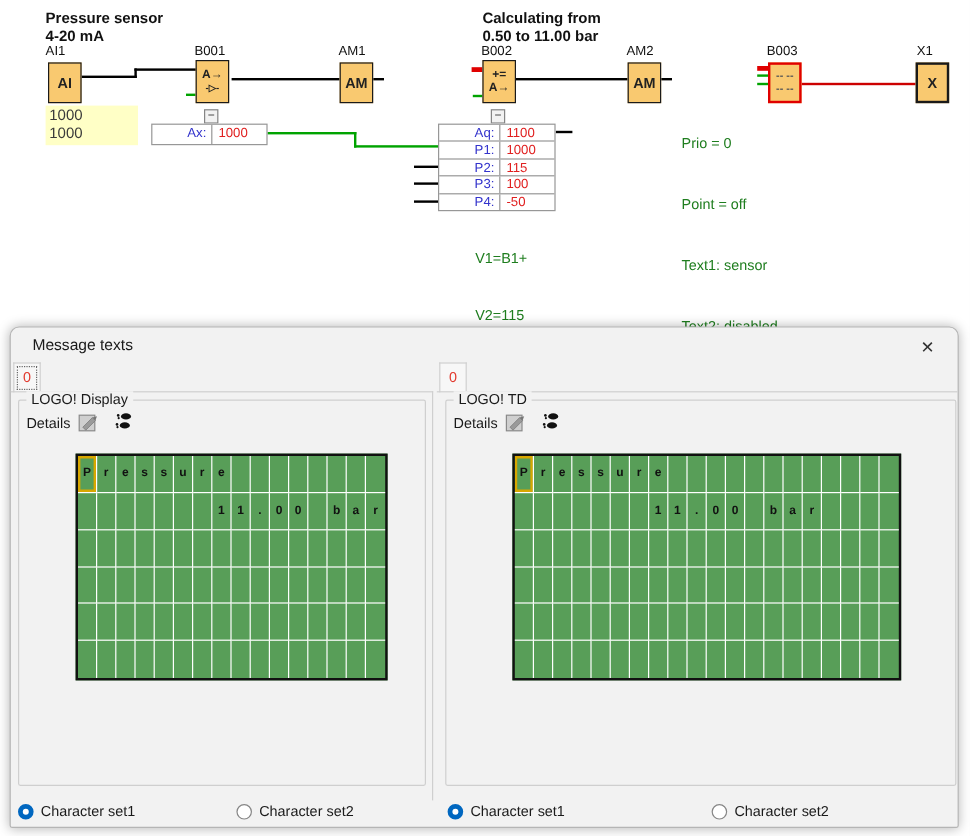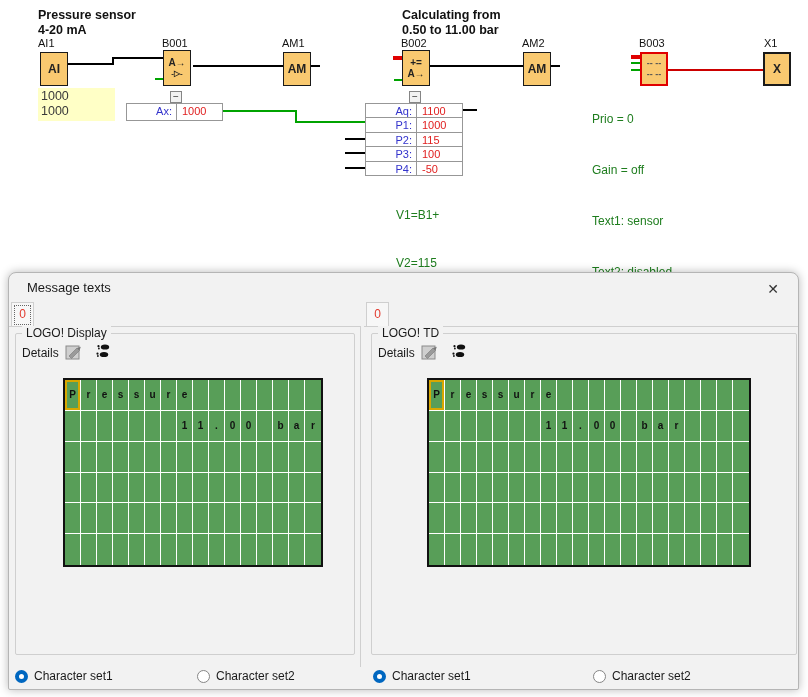--- a/index.html
+++ b/index.html
@@ -167,23 +167,23 @@
     </div>
     <div class="greens" style="left:396px; top:175px; line-height:16px;">
       <div>V1=B1+</div>
       <div>V2=115</div>
       <div>V3=100</div>
       <div>V4=-50</div>
       <div>Point=2</div>
       <div>((B1*115)/100)+-50</div>
     </div>
 
-    <div class="greens" style="left:592px; top:77px; line-height:17px;">
+    <div class="greens" style="left:568px; top:77px; line-height:17px;">
       <div>Prio = 0</div>
-      <div>Gain = off</div>
+      <div>Point = off</div>
       <div>Text1: sensor</div>
       <div>Text2: disabled</div>
     </div>
   </div>
 
   <div class="dialog">
     <div class="dlg-title">Message texts</div>
     <div class="dlg-close">✕</div>
 
     <div class="tab focused" style="left:2px;">0</div>

